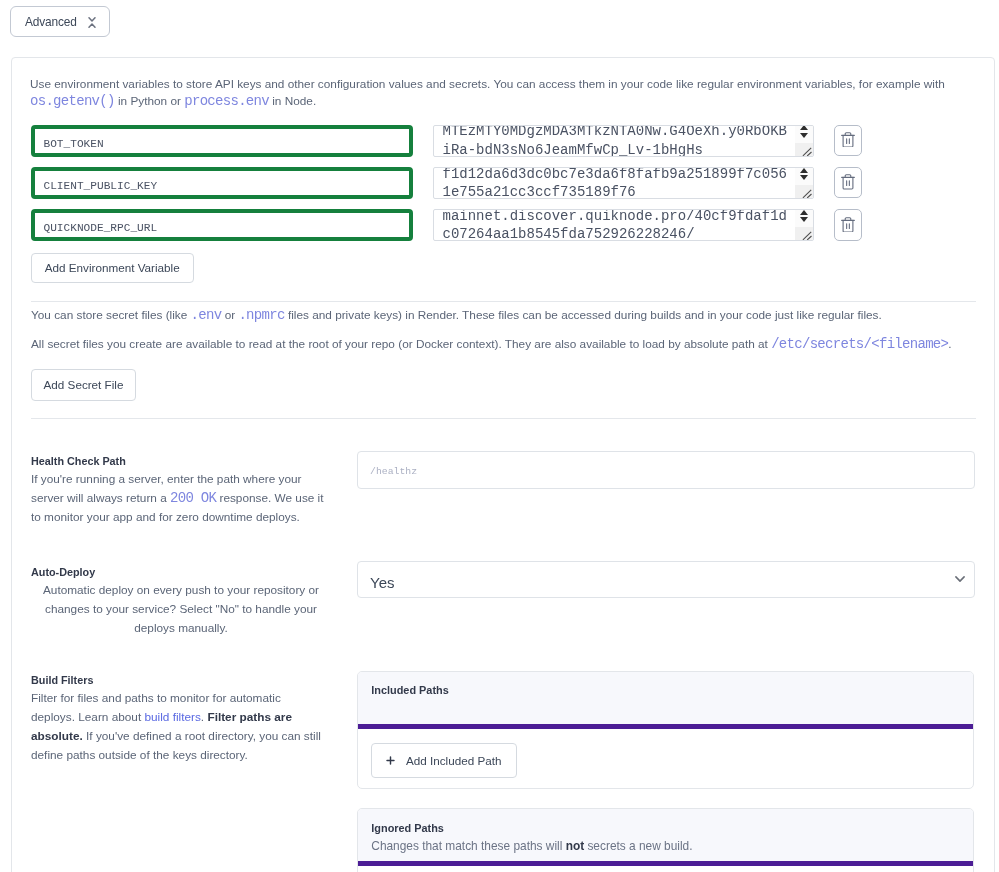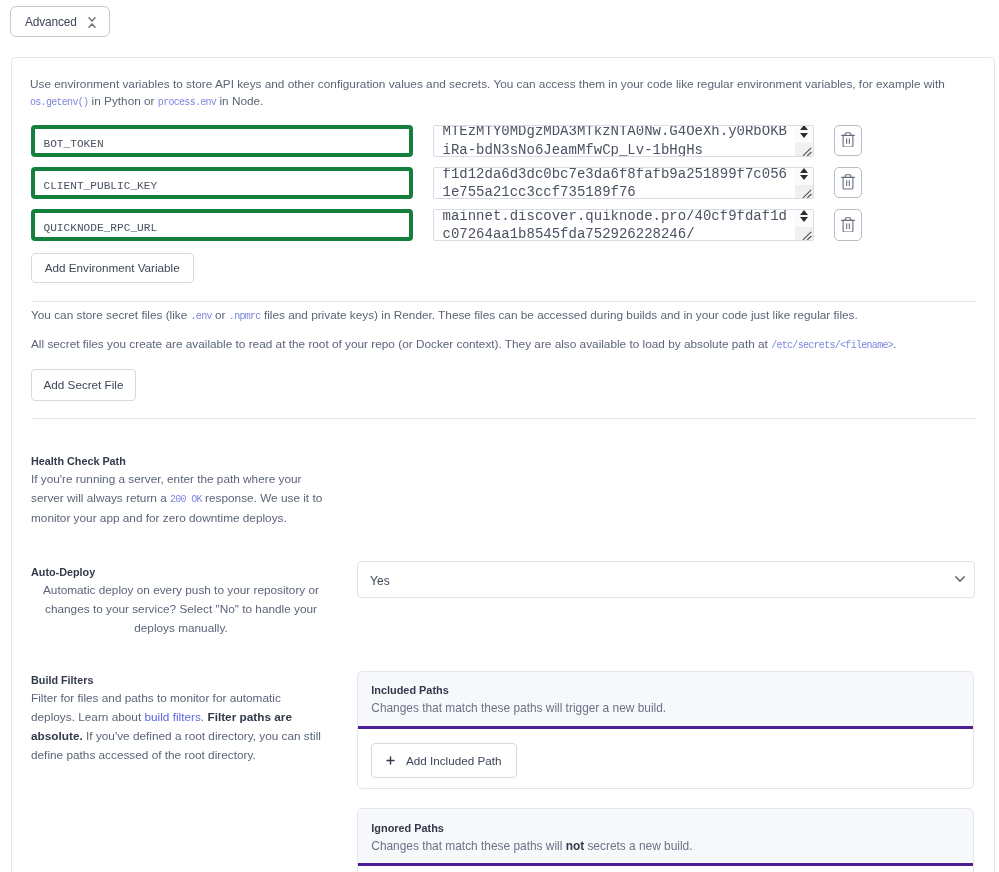--- a/index.html
+++ b/index.html
@@ -16,21 +16,21 @@
   .adv-tab .ico{width:8px;height:11px;display:block;margin-left:11.5px;margin-top:-4px;}
 
   
   .card{position:absolute;left:10.8px;top:57px;width:984.4px;height:860px;
     box-sizing:border-box;border:1px solid #e3e6ea;border-radius:4px;background:#fff;}
   .card-content{position:absolute;left:0;top:57px;width:999px;height:815px;}
 
   
   .p{font-size:11.8px;color:#5b6577;line-height:17.4px;}
   .p.w{line-height:19px;}
-  code.c{font-family:"Liberation Mono",monospace;font-size:10px;color:#7e86df;
+  code.c{font-family:"Liberation Mono",monospace;font-size:14px;color:#7e86df;
     letter-spacing:-0.7px;}
   .lnk{color:#5968e2;text-decoration:none;}
 
   
   .evrow{position:absolute;height:32px;}
   .key-in{position:absolute;left:31px;width:382px;height:32px;box-sizing:border-box;
     border:4px solid #15803d;border-radius:4px;background:#fff;
     font-family:"Liberation Mono",monospace;font-size:11.15px;color:#4a5263;
     letter-spacing:0px;padding:0 0 0 8.5px;line-height:31px;}
   .val-ta{position:absolute;left:433px;width:381px;height:32px;box-sizing:border-box;
@@ -59,21 +59,21 @@
 
   
   .lbl-h{font-size:10.8px;font-weight:bold;color:#32394a;}
   .field-in{position:absolute;box-sizing:border-box;border:1px solid #dfe3e8;
     border-radius:4px;background:#fff;}
   .ph{font-family:"Liberation Mono",monospace;font-size:9.8px;color:#abb0c3;}
 
   
   .pcard{position:absolute;box-sizing:border-box;border:1px solid #e3e6ea;border-radius:5px;
     background:#fff;overflow:hidden;}
-  .pcard .hd{background:#f7f8fc;border-bottom:3px solid #4c1d95;height:57.5px;
+  .pcard .hd{background:#f7f8fc;border-bottom:5px solid #4c1d95;height:57.5px;
     box-sizing:border-box;padding:12px 0 0 13.5px;}
   .pcard .hd .t{font-size:10.9px;font-weight:bold;color:#32394a;line-height:12px;}
   .pcard .hd .s{font-size:11.9px;color:#6b7385;margin-top:5.5px;line-height:14px;}
 </style>
 </head>
 <body>
 
 <div class="page">
 
   <div class="adv-tab">
@@ -188,45 +188,47 @@
     <div class="btn" style="left:31px;top:312.4px;width:105px;height:31.2px;">Add Secret File</div>
 
     <div class="divider" style="top:361px;"></div>
 
     <div style="position:absolute;left:31px;top:398px;width:300px;">
       <div class="lbl-h">Health Check Path</div>
       <div class="p w" style="margin-top:3px;">
         <span>If you're running a server, enter the path where your server will always return a </span><code class="c">200 OK</code><span> response. We use it to monitor your app and for zero downtime deploys.</span>
       </div>
     </div>
+    <div class="field-in" style="left:356.5px;top:394px;width:618.5px;height:38px;">
+      <span class="ph" style="position:absolute;left:12.5px;top:14.3px;">/healthz</span>
+    </div>
 
     <div style="position:absolute;left:31px;top:509px;width:300px;">
       <div class="lbl-h">Auto-Deploy</div>
       <div class="p w" style="margin-top:3px;text-align:center;">Automatic deploy on every push to your repository or changes to your service? Select "No" to handle your deploys manually.</div>
     </div>
     <div class="field-in" style="left:356.8px;top:504px;width:618px;height:37.2px;display:flex;align-items:center;">
-      <span style="position:absolute;left:12.3px;top:12.3px;font-size:12px;color:#3c4758;">Yes</span>
+      <span style="position:absolute;left:12.3px;top:12.3px;font-size:15px;color:#3c4758;">Yes</span>
       <span style="position:absolute;left:597.5px;top:6.6px;width:10px;height:6.5px;">
         <svg width="10" height="6.5" viewBox="0 0 20 13" fill="none" stroke="#6a6f78" stroke-width="3.1" stroke-linecap="round" stroke-linejoin="round">
             <path d="M1.8 1.8 10 10.2 18.2 1.8"></path>
           </svg>
       </span>
     </div>
 
     <div style="position:absolute;left:31px;top:617px;width:293px;">
       <div class="lbl-h">Build Filters</div>
       <div class="p w" style="margin-top:3px;">
-        <span>Filter for files and paths to monitor for automatic deploys. Learn about </span><a class="lnk" href="#">build filters</a><span>. </span><b style="color:#32394a;">Filter paths are absolute.</b><span> If you've defined a root directory, you can still define paths accessed of the root directory.</span>
+        <span>Filter for files and paths to monitor for automatic deploys. Learn about </span><a class="lnk" href="#">build filters</a><span>. </span><b style="color:#32394a;">Filter paths are absolute.</b><span> If you've defined a root directory, you can still define paths outside of the keys directory.</span>
       </div>
     </div>
 
     <div class="pcard" style="left:356.8px;top:613.5px;width:617.2px;height:118.2px;">
       <div class="hd">
         <div class="t">Included Paths</div>
-        <div class="s">Changes that match these paths will trigger a new build.</div>
       </div>
       <div style="position:absolute;left:12.9px;top:71px;">
         <div class="btn" style="position:relative;left:0;top:0;width:146px;height:35.5px;gap:11px;">
           <span>
             <svg width="9" height="9" viewBox="0 0 16 16" fill="none" stroke="#32394a" stroke-width="2.6" stroke-linecap="round">
                 <path d="M8 1.8v12.4M1.8 8h12.4"></path>
               </svg>
           </span>
           <span>Add Included Path</span>
         </div>

